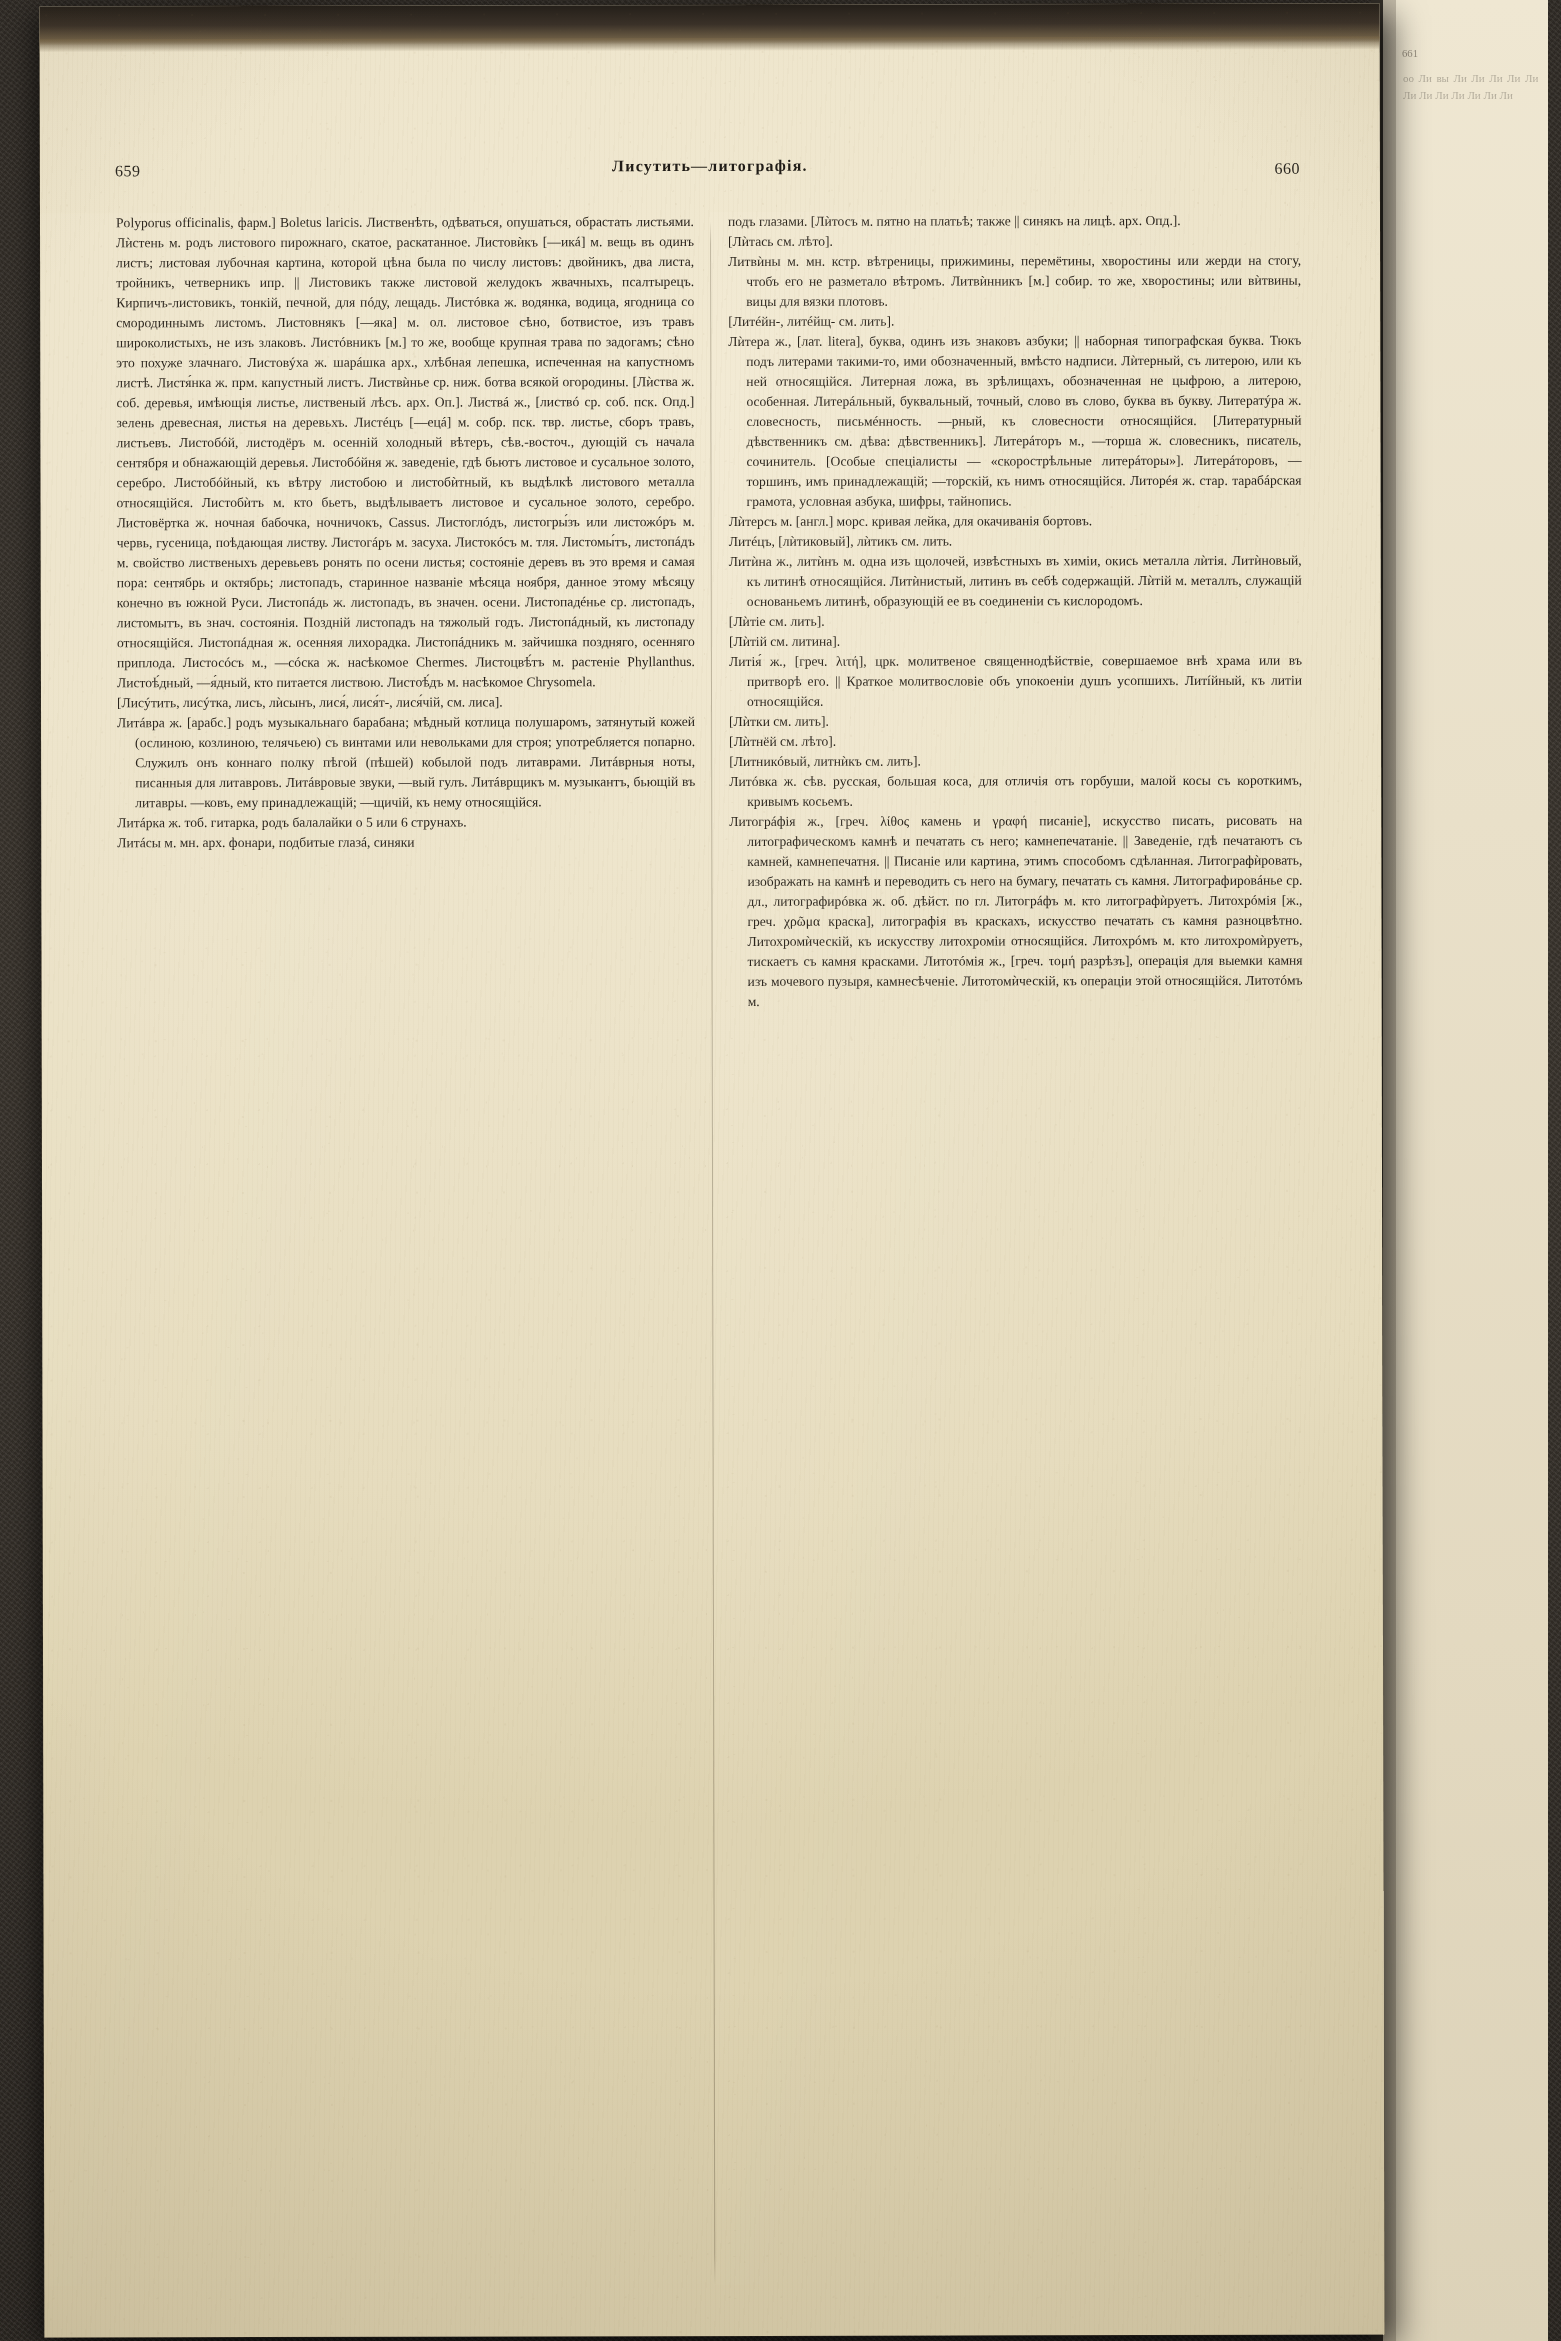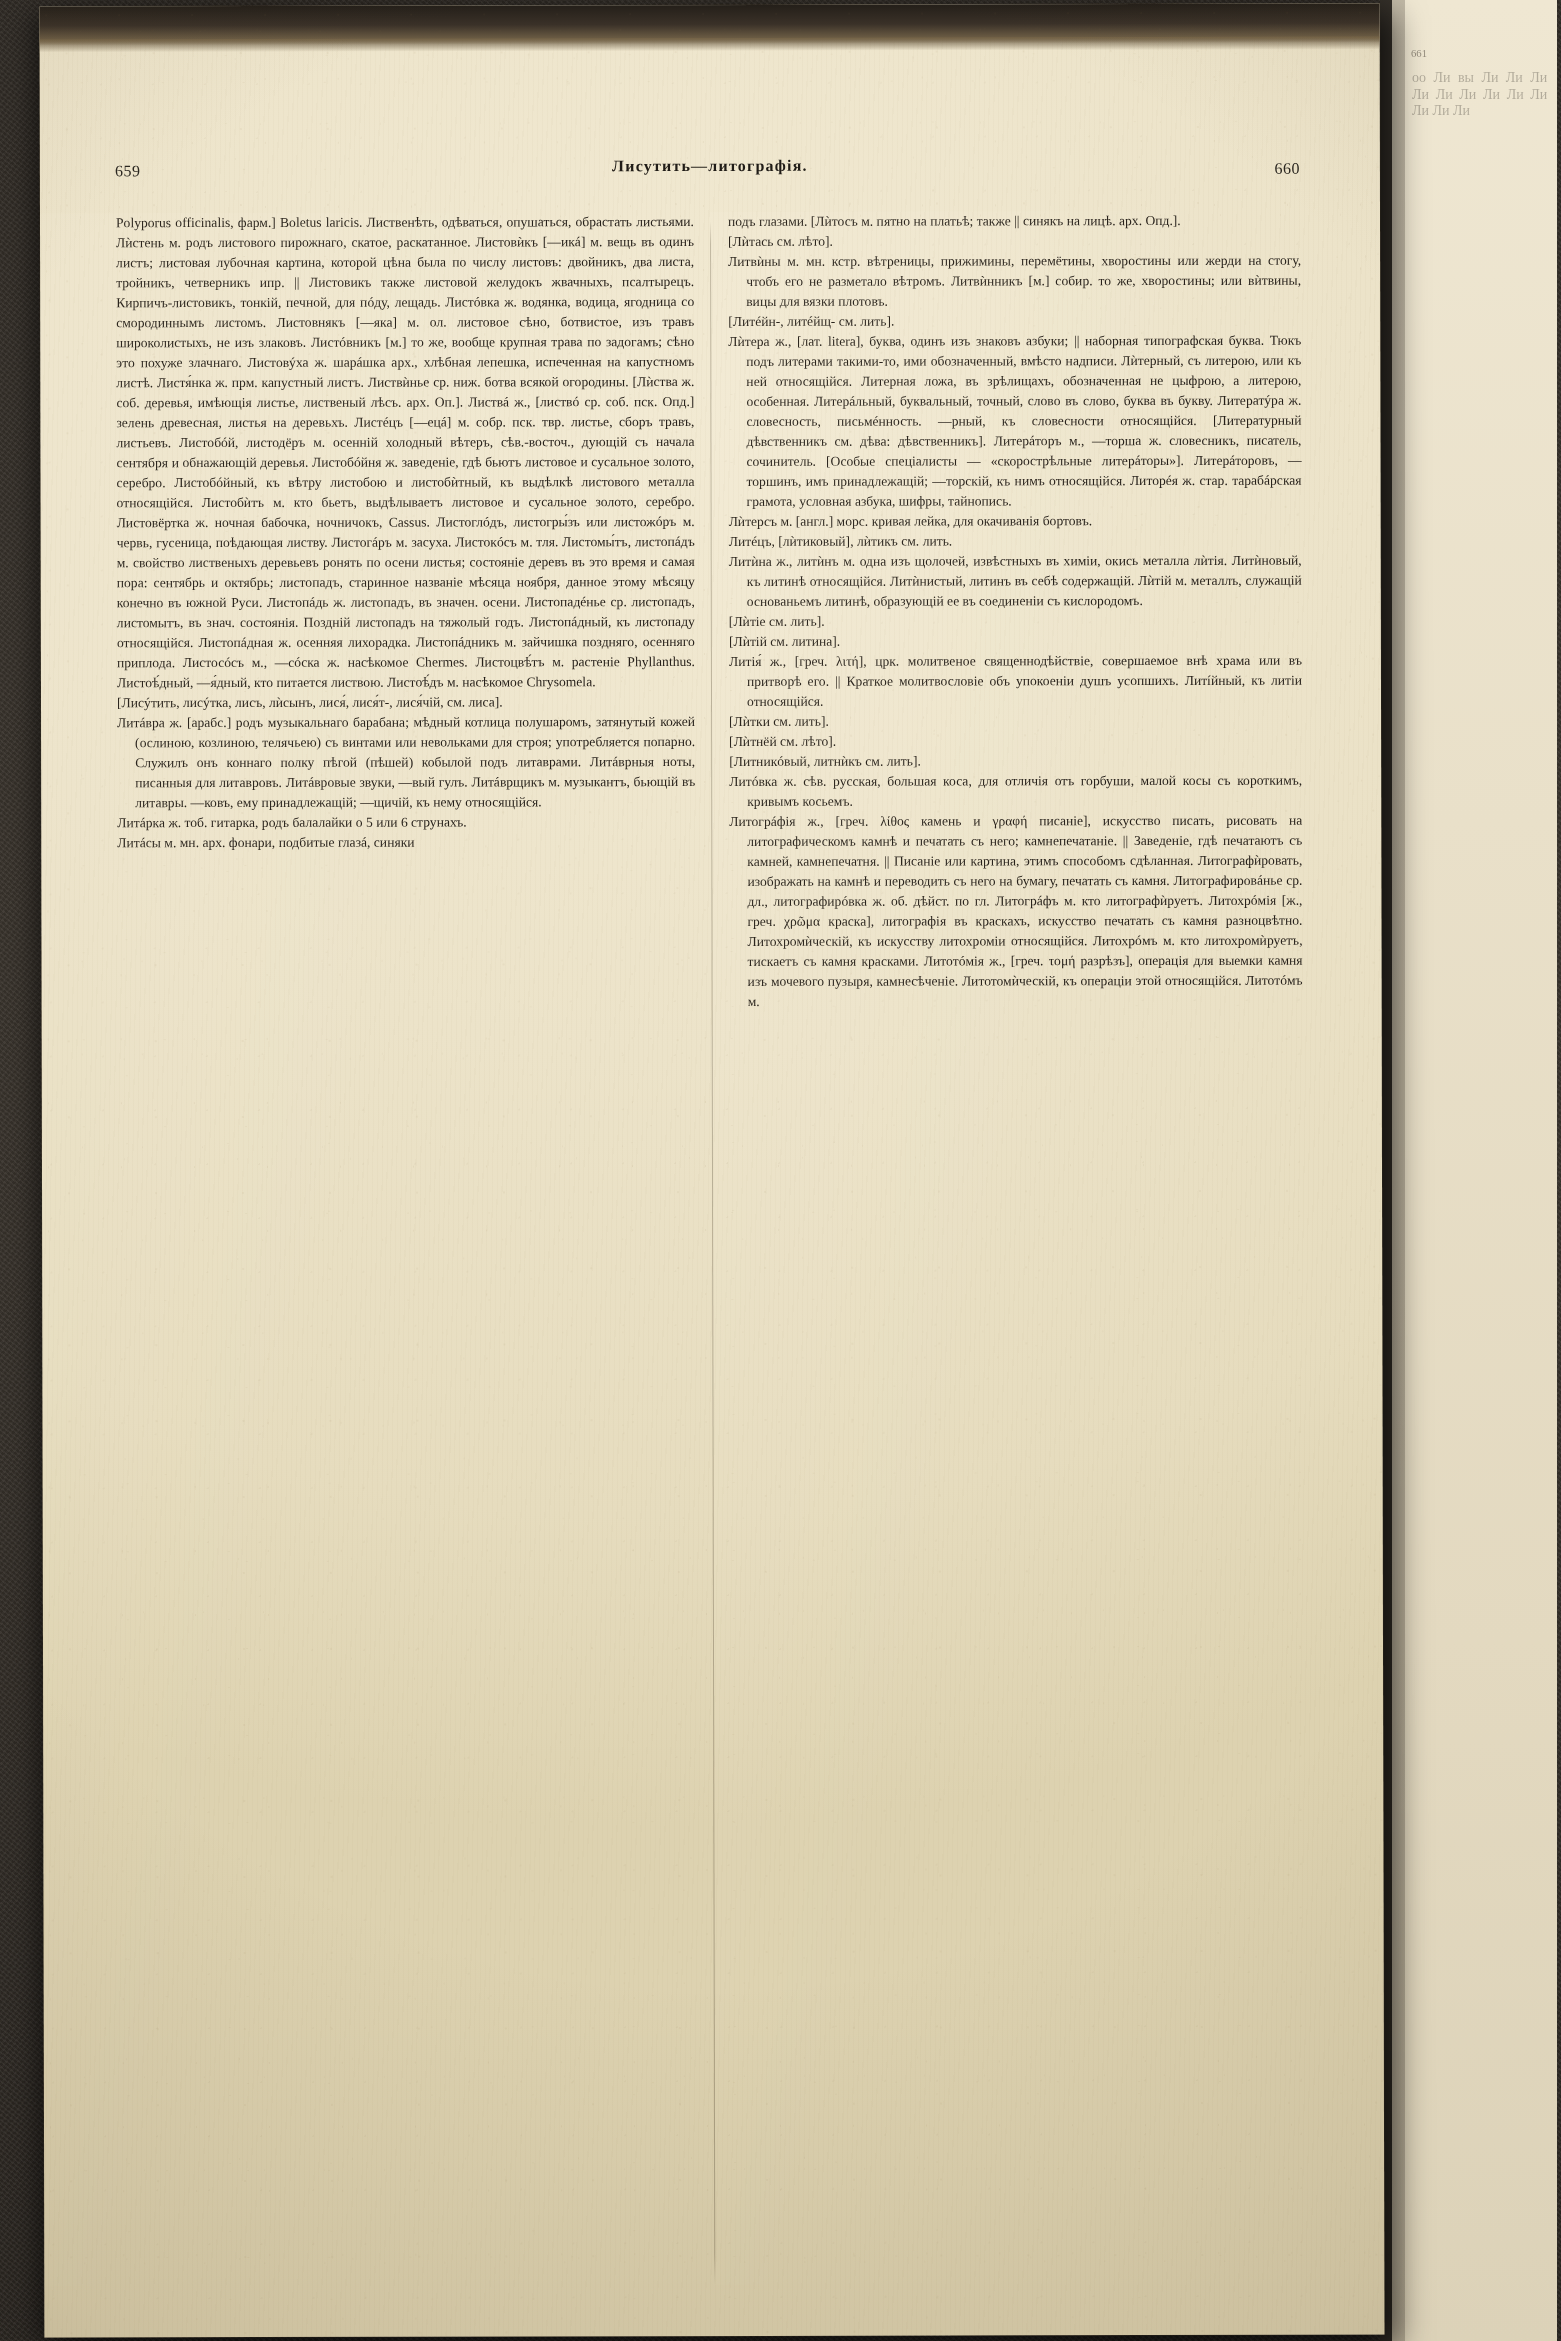--- a/index.html
+++ b/index.html
@@ -13,29 +13,29 @@
   
   #backdrop{
     position:absolute;inset:0;
     background:
       repeating-linear-gradient(38deg, rgba(255,255,255,.035) 0 1.6px, rgba(0,0,0,.05) 1.6px 3.8px),
       repeating-linear-gradient(-52deg, rgba(255,255,255,.025) 0 2.1px, rgba(0,0,0,.04) 2.1px 4.8px),
       radial-gradient(140% 90% at 50% 40%, #4a433a 0%, #332e28 48%, #211d19 100%);
   }
   
   #right-page{
-    position:absolute;top:0;right:4px;width:177px;height:100%;
+    position:absolute;top:0;right:13px;width:177px;height:100%;
     background:
       linear-gradient(90deg, rgba(20,16,12,.85) 0 11.8px, rgba(60,50,38,.25) 11.8px 25px, rgba(0,0,0,0) 25px),
       linear-gradient(180deg,#efe7d2 0%,#e9e0c9 35%,#e3d9c0 70%,#dcd2b8 100%);
   }
   #right-page .ghost-col{
     position:absolute;top:70px;left:32px;right:9.7px;bottom:97px;
     opacity:.30;
-    font-size:14px;line-height:16.6px;color:#2a2620;
+    font-size:11px;line-height:16.6px;color:#2a2620;
     overflow:hidden;text-align:justify;
     font-family:"Liberation Serif",serif;
   }
   #right-page .ghost-num{
     position:absolute;top:47px;left:31px;font-size:10.7px;color:#4a4238;opacity:.55;
   }
   
   #page{
     position:absolute;left:42px;top:5.4px;width:1340px;height:2331px;
     background:

